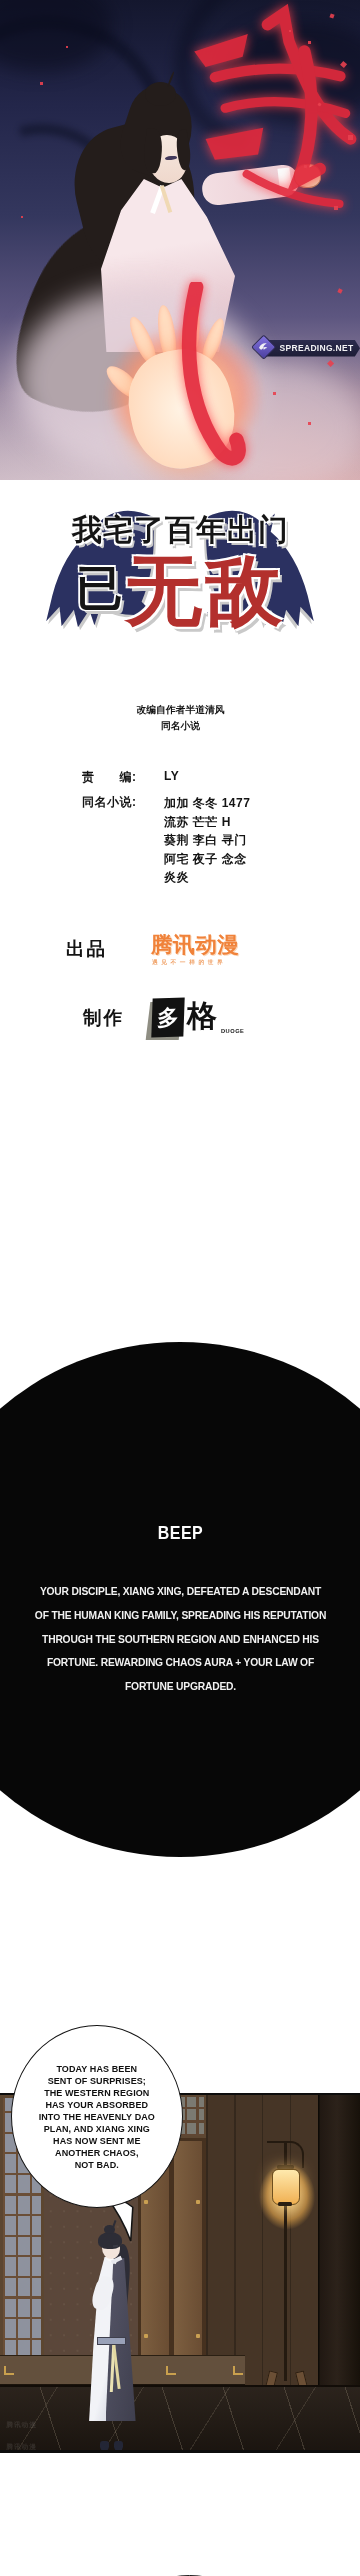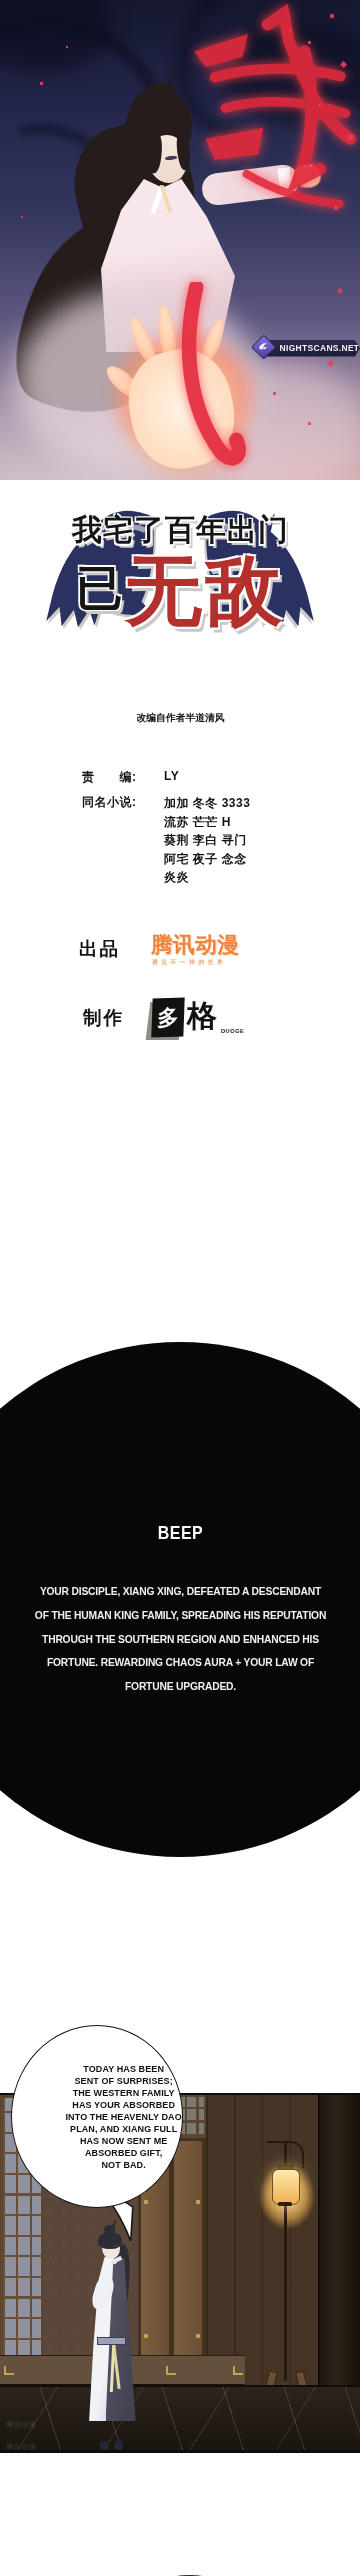--- a/index.html
+++ b/index.html
@@ -61,32 +61,32 @@
   .wing{top:502px;width:118px;height:149px;filter:drop-shadow(2.6px 3.1px 0 #cacaca);}
   .wingL{left:39px;}
   .wingR{left:203px;transform:scaleX(-1);}
   .titleTop{left:0;top:515px;width:361px;text-align:center;font-size:30px;font-weight:bold;color:#151515;letter-spacing:1px;line-height:1;
     text-shadow:-1.5px -1.5px 0 #fff,1.5px -1.5px 0 #fff,-1.5px 1.5px 0 #fff,1.5px 1.5px 0 #fff,3.1px 3.6px 0 #c9c9c9;}
   .titleBot{left:0;top:552px;width:361px;text-align:center;line-height:1;}
   .yiChar{font-size:47px;font-weight:bold;color:#151515;vertical-align:13.4px;
     text-shadow:-1.5px -1.5px 0 #fff,1.5px -1.5px 0 #fff,-1.5px 1.5px 0 #fff,1.5px 1.5px 0 #fff,3.6px 4.1px 0 #c9c9c9;}
   .wudi{font-size:77px;font-weight:bold;color:#b3302d;letter-spacing:3.1px;
     text-shadow:-2.1px -2.1px 0 #fff,2.1px -2.1px 0 #fff,-2.1px 2.1px 0 #fff,2.1px 2.1px 0 #fff,4.1px 4.6px 0 #c9c9c9;}
-  .adapt{left:0;top:702px;width:361px;text-align:center;font-size:9.8px;font-weight:bold;color:#141414;line-height:15.5px;margin-top:8px;}
+  .adapt{left:0;top:702px;width:361px;text-align:center;font-size:9.8px;font-weight:bold;color:#141414;line-height:15.5px;}
 
   
   .cred{color:#141414;font-weight:bold;font-size:12px;letter-spacing:0.5px;}
   .credRow1{left:82px;top:769px;}
   .credVal1{left:164px;top:769px;}
   .teamLabel{left:82px;top:794px;}
   .teamVals{left:164px;top:794px;line-height:18.5px;white-space:nowrap;}
 
   
   .prodLabel{color:#141414;font-weight:bold;font-size:18.5px;letter-spacing:2.1px;}
-  .chupinLabel{left:79px;top:936px;}
+  .chupinLabel{left:66px;top:936px;}
   .txLogo{left:151px;top:930px;font-size:21.6px;font-weight:bold;color:#f0823a;letter-spacing:0.5px;
     text-shadow:1px 1px 0 #fbd9bc;}
   .txTag{left:152px;top:959px;font-size:5.7px;font-weight:bold;color:#f0a268;letter-spacing:3.6px;}
   .zhizuoLabel{left:83px;top:1005px;}
   .dgShadow{left:148px;top:1002px;width:33px;height:38px;background:#8f8e83;transform:skewX(-7deg);}
   .dgBox{left:152px;top:998px;width:32px;height:39px;background:#121212;transform:skewX(-4deg) rotate(-2deg);
     color:#fff;font-size:21.6px;font-weight:bold;text-align:center;line-height:39px;}
   .dgGe{left:187px;top:1001px;font-size:30px;font-weight:bold;color:#121212;line-height:1;}
   .dgSub{left:221px;top:1028px;font-size:5.7px;font-weight:bold;color:#121212;letter-spacing:0.5px;}
 
@@ -156,21 +156,21 @@
   .wmFaint{color:rgba(255,255,255,.10);font-size:6.7px;font-weight:bold;letter-spacing:1px;}
   .badge{left:258px;top:340px;width:102px;height:16.5px;z-index:6;
     background:linear-gradient(180deg,#2b2b4d,#1d1d36);
     clip-path:polygon(0 50%,6% 0,95% 0,100% 50%,95% 100%,6% 100%);
     display:flex;align-items:center;}
   .badgeText{color:#f2f2f5;font-size:8.5px;font-weight:bold;letter-spacing:0.3px;margin-left:21.6px;}
   .badgeGem{left:255px;top:338px;width:15.5px;height:15.5px;background:linear-gradient(135deg,#8374e0,#4b3f9e);border:1px solid #2e2a55;transform:rotate(45deg);border-radius:2.6px;z-index:7;}
   .badgeBird{left:257px;top:340px;width:12.4px;height:12.4px;z-index:8;}
 
   
-  .bubble{background:#fff;border:1.5px solid #141414;border-radius:50%;z-index:20;display:flex;flex-direction:column;justify-content:center;align-items:flex-end;text-align:center;color:#101010;}
+  .bubble{background:#fff;border:1.5px solid #141414;border-radius:50%;z-index:20;display:flex;flex-direction:column;justify-content:center;align-items:center;text-align:center;color:#101010;}
   .bubble1{left:10.8px;top:2025px;width:170px;height:181px;font-size:9px;line-height:12px;font-weight:600;letter-spacing:0.1px;}
   .bubble2{left:100px;top:2575px;width:177px;height:177px;font-size:9.8px;line-height:12.4px;font-weight:600;letter-spacing:0.1px;}
   .tail{z-index:19;}
   .t1{left:101px;top:2194px;width:37px;height:49px;}
 </style>
 </head>
 <body>
 
 <div class="page">
 
@@ -245,27 +245,28 @@
     <path fill="#2b3161" d="M225 30 C180 8 140 14 112 44 L90 22 L98 58 C64 86 40 130 26 182 L14 232 L40 204 L44 242 L68 210 L76 244 L98 210 L108 240 L120 204 C150 220 186 224 222 216 L200 194 C216 158 224 112 224 64 Z"></path>
     <path fill="#ffffff" d="M205 60 C180 48 152 52 132 68 L126 60 C150 40 184 38 210 50 Z" opacity=".55"></path>
   </svg>
   <div class="abs titleBot">
     <span class="yiChar">已</span>
     <span class="wudi">无敌</span>
   </div>
   <div class="abs titleTop">我宅了百年出门</div>
   <div class="abs adapt">
     <div>改编自作者半道清风</div>
+    <div>同名小说</div>
   </div>
 
   <div class="abs cred credRow1">责　　编:</div>
   <div class="abs cred credVal1">LY</div>
   <div class="abs cred teamLabel">同名小说:</div>
   <div class="abs cred teamVals">
-    <div>加加 冬冬 3333</div>
+    <div>加加 冬冬 1477</div>
     <div>流苏 芒芒 H</div>
     <div>葵荆 李白 寻门</div>
     <div>阿宅 夜子 念念</div>
     <div>炎炎</div>
   </div>
 
   <div class="abs prodLabel chupinLabel">出品</div>
   <div class="abs txLogo">腾讯动漫</div>
   <div class="abs txTag">遇见不一样的世界</div>
   <div class="abs prodLabel zhizuoLabel">制作</div>
@@ -331,40 +332,40 @@
       <div class="abs c1eye"></div>
       <div class="abs c1boot" style="left:14.4px;top:210px;"></div>
       <div class="abs c1boot" style="left:28px;top:210px;"></div>
     </div>
     <div class="abs wmFaint" style="left:6.2px;top:328px;">腾讯动漫</div>
     <div class="abs wmFaint" style="left:6.2px;top:350px;">腾讯动漫</div>
     <div class="abs pedge" style="top:357px;height:3.1px;"></div>
   </section>
 
   <div class="abs badge">
-    <span class="badgeText">NIGHTSCANS.NET</span>
+    <span class="badgeText">SPREADING.NET</span>
   </div>
   <div class="abs badgeGem"></div>
   <svg class="abs badgeBird" viewBox="0 0 24 24">
     <path fill="#f0f0f5" d="M4 15 C7 8 13 5 19 7 C15 9 13 11 12 15 C10 20 6 19 4 15 Z M12 15 C14 13 17 13 20 15 C17 16 15 17 13 19 Z"></path>
   </svg>
 
   <svg class="abs tail t1" viewBox="0 0 72 96">
     <path d="M8 2 Q40 44 58 92 L62 26 Q40 8 8 2 Z" fill="#ffffff" stroke="#141414" stroke-width="3"></path>
   </svg>
   <div class="abs bubble bubble1">
     <div class="binner">
       <div>TODAY HAS BEEN</div>
       <div>SENT OF SURPRISES;</div>
-      <div>THE WESTERN FAMILY</div>
+      <div>THE WESTERN REGION</div>
       <div>HAS YOUR ABSORBED</div>
       <div>INTO THE HEAVENLY DAO</div>
-      <div>PLAN, AND XIANG FULL</div>
+      <div>PLAN, AND XIANG XING</div>
       <div>HAS NOW SENT ME</div>
-      <div>ABSORBED GIFT,</div>
+      <div>ANOTHER CHAOS,</div>
       <div>NOT BAD.</div>
     </div>
   </div>
 
   <div class="abs bubble bubble2">
     
   </div>
 
 </div>
 

